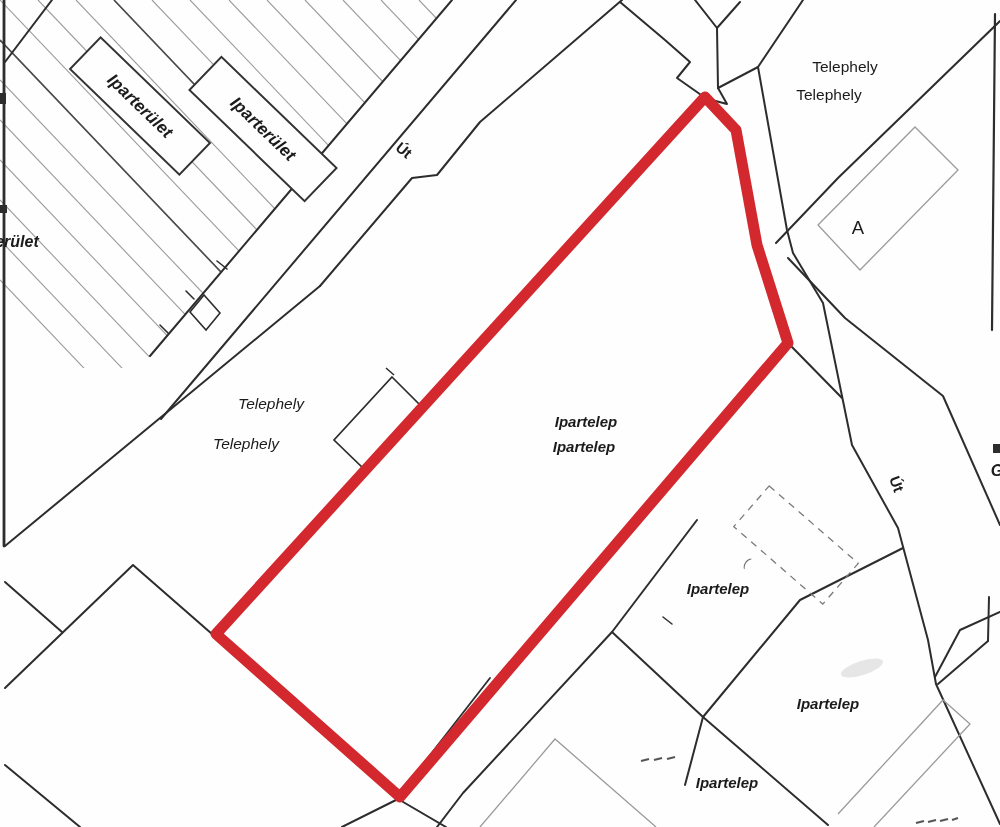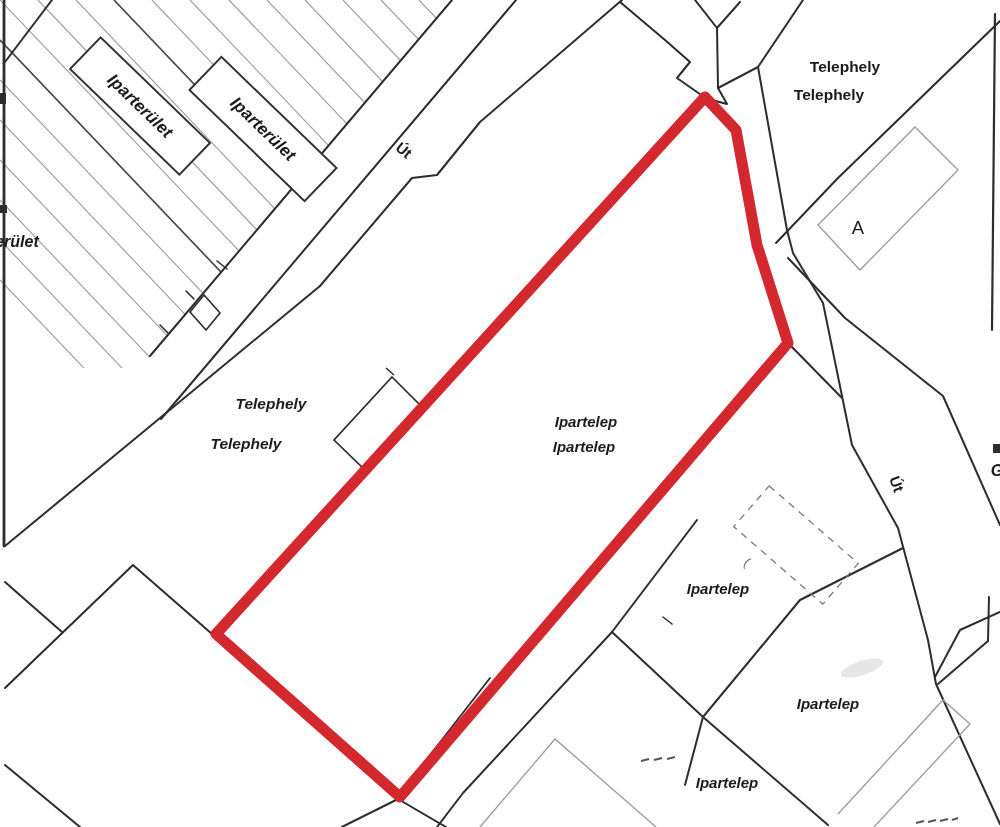--- a/index.html
+++ b/index.html
@@ -6,21 +6,21 @@
   .map{
     position:relative;width:1000px;height:827px;background:#fefefe;
     overflow:hidden;font-family:"Liberation Sans",sans-serif;
   }
   .map svg.geo{position:absolute;left:0;top:0;}
   .lbl{
     position:absolute;color:#1b1b1b;white-space:nowrap;
     transform:translate(-50%,-50%);line-height:1;
   }
   .b{font-weight:700;}
-  .sb{font-weight:700;}
+  .sb{font-weight:400;}
   .it{font-style:italic;}
   
   .l-erulet   {left:17px;  top:242px; font-size:16px;}
   .l-ipart1   {left:140px; top:106px; font-size:17px; transform:translate(-50%,-50%) rotate(44deg);}
   .l-ipart2   {left:263px; top:129px; font-size:17px; transform:translate(-50%,-50%) rotate(44deg);}
   .l-ut1      {left:404px; top:150px; font-size:15px; transform:translate(-50%,-50%) rotate(40deg);}
   .l-tel1     {left:845px; top:67px;  font-size:15.5px;}
   .l-tel2     {left:829px; top:95px;  font-size:15.5px;}
   .l-a        {left:858px; top:228px; font-size:18.5px; font-weight:500;}
   .l-g        {left:997px; top:471px; font-size:16px;}

